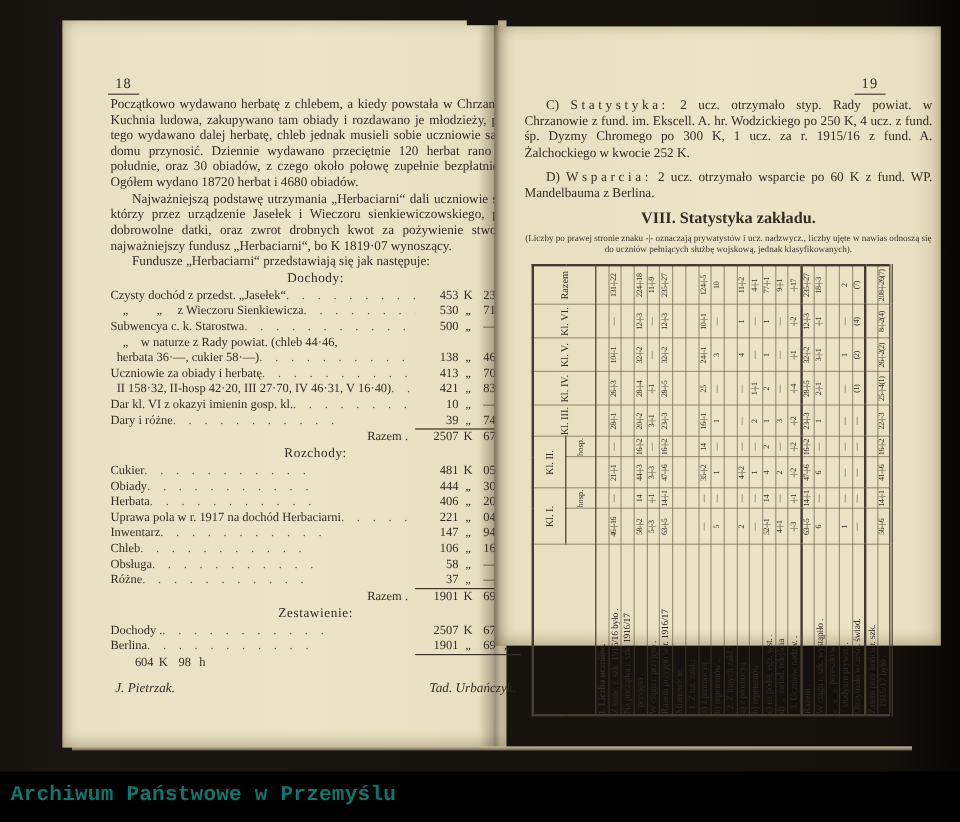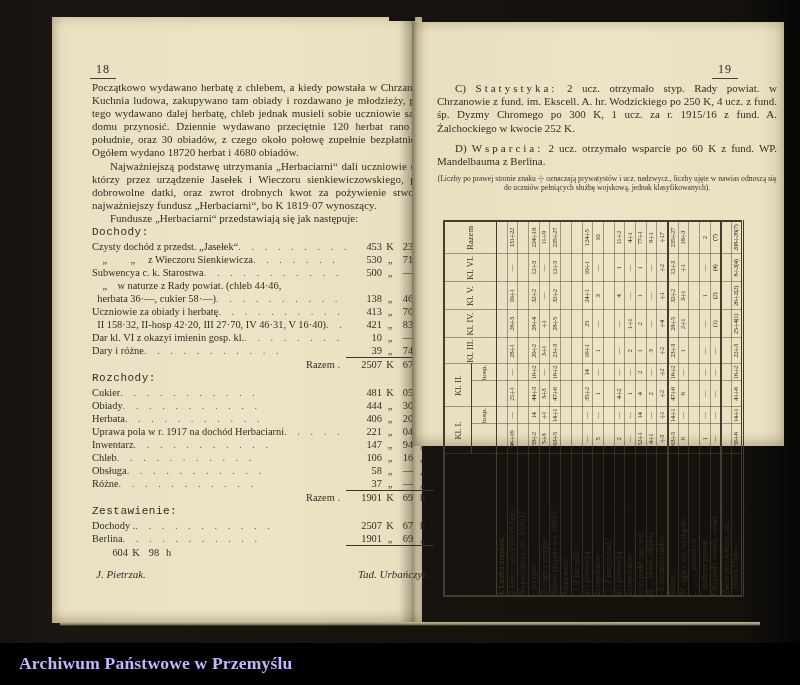--- a/index.html
+++ b/index.html
@@ -4,36 +4,36 @@
 <style>
   html,body{margin:0;padding:0;background:#14110e;}
   #canvas{position:relative;width:800px;height:685px;overflow:hidden;
           background:linear-gradient(90deg,#16120e 0%,#1a1612 6%,#14110d 92%,#070605 100%);
           font-family:"Liberation Serif",serif;}
   
   .page{position:absolute;color:#2f2820;}
   #page-left{left:42px;top:17px;width:370px;height:606px;
      background:linear-gradient(90deg,#ddd4b4 0%,#e9e1c3 4%,#ece4c6 55%,#e8e0c1 92%,#ded5b5 100%);
      box-shadow:inset 0 4px 8px rgba(80,60,30,.15), inset 0 -6px 9px rgba(90,70,40,.25);margin-left:10px;}
-  #page-right{left:412px;top:22px;width:372px;height:424px;
+  #page-right{left:412px;top:22px;width:372px;height:516px;
      background:linear-gradient(90deg,#d7cdab 0%,#e7dfc0 5%,#ece4c6 50%,#e9e1c2 94%,#d9cfae 100%);
      box-shadow:inset 0 4px 8px rgba(80,60,30,.15), inset 0 -6px 9px rgba(90,70,40,.25);}
   .fold{position:absolute;left:399px;top:17px;width:26px;height:606px;pointer-events:none;
      background:linear-gradient(90deg,rgba(50,38,22,0) 0%,rgba(50,38,22,.28) 45%,rgba(35,26,14,.38) 52%,rgba(50,38,22,.12) 70%,rgba(50,38,22,0) 100%);}
   .notch{position:absolute;left:389px;top:0;width:26px;height:21px;background:#171310;}
   .stack-edge{position:absolute;left:60px;top:622px;width:700px;height:4px;
      background:linear-gradient(180deg,#c9bf9f,#8a8066 60%,rgba(20,16,12,0));}
   
   .pageno{position:absolute;font-size:12px;letter-spacing:1px;border-bottom:1px solid #4a4234;padding:0 6px 1px 6px;}
   
   .lp-text{position:absolute;left:40px;top:64px;width:342px;font-size:11px;line-height:13.1px;
      text-align:justify;color:#342d23;}
   .lp-text p{margin:0;}
   .indent{text-indent:18px;}
-  .fin-head{margin:1px 0;letter-spacing:.5px;font-family:Liberation Mono, monospace;}
+  .fin-head{text-align:center;margin:1px 0;letter-spacing:.5px;}
   .fin-list{font-size:10.4px;}
   .finrow{display:flex;align-items:baseline;line-height:13px;}
   .flabel{white-space:pre;}
   .leader{flex:1;overflow:hidden;white-space:nowrap;color:#5d5443;}
   .leader::before{content:".     .     .     .     .     .     .     .     .     .     .";letter-spacing:4px;}
   .amts{flex:none;display:flex;width:88px;justify-content:flex-end;align-items:baseline;}
   .amts .a{width:34px;text-align:right;}
   .amts .u{width:16px;text-align:center;}
   .amts .b{width:20px;text-align:center;}
   .amts .u2{width:14px;text-align:left;padding-left:2px;}
@@ -60,22 +60,22 @@
   table.stat thead th{border-bottom:1.6px solid #443c2e;}
   table.stat tbody tr{height:10.7px;}
   .tlabel{font-size:8px;text-align:left;padding-left:3px;white-space:pre;letter-spacing:-.2px;}
   td.val{font-size:6.8px;text-align:center;letter-spacing:-.4px;}
   tr.section .tlabel{font-weight:bold;}
   tr.hr-heavy td{border-top:2px solid #443c2e;}
   tr.last td{border-bottom:3px double #443c2e;}
   .corner{border-right:1.6px solid #443c2e;}
   
   .caption-bar{position:absolute;left:0;top:643px;width:800px;height:42px;background:#000;}
-  .caption-bar span{display:inline-block;padding-left:19px;line-height:40px;color:#c4b5fd;
-     font-family:Liberation Serif, serif;font-weight:bold;font-size:17.5px;letter-spacing:.2px;}
+  .caption-bar span{display:inline-block;padding-left:9px;line-height:40px;color:#0f766e;
+     font-family:Liberation Mono, monospace;font-weight:bold;font-size:17.5px;letter-spacing:.2px;}
 </style>
 </head>
 <body>
 
 <div id="canvas">
 
   <div class="page" id="page-left">
     <div class="pageno" style="left:38px;top:45px;">18</div>
 
     <div class="lp-text">
@@ -323,20 +323,21 @@
       </div>
     </div>
   </div>
 
   <div class="page" id="page-right">
     <div class="pageno" style="left:300px;top:40px;">19</div>
 
     <div class="rp-text">
       <p class="para-cd"><span>C) </span><span class="emph">Statystyka:</span><span> 2 ucz. otrzymało styp. Rady powiat. w Chrzanowie z fund. im. Ekscell. A. hr. Wodzickiego po 250 K, 4 ucz. z fund. śp. Dyzmy Chromego po 300 K, 1 ucz. za r. 1915/16 z fund. A. Żalchockiego w kwocie 252 K.</span></p>
       <p class="para-cd"><span>D) </span><span class="emph">Wsparcia:</span><span> 2 ucz. otrzymało wsparcie po 60 K z fund. WP. Mandelbauma z Berlina.</span></p>
+      <p class="vheading">VIII. Statystyka zakładu.</p>
       <p class="note">(Liczby po prawej stronie znaku -|- oznaczają prywatystów i ucz. nadzwycz., liczby ujęte w nawias odnoszą się do uczniów pełniących służbę wojskową, jednak klasyfikowanych).</p>
     </div>
 
     <div class="rot-wrap">
       <div class="rot-inner">
         <table class="stat">
           <colgroup>
             <col style="width:142px">
               <col style="width:30px">
               <col style="width:17px">

